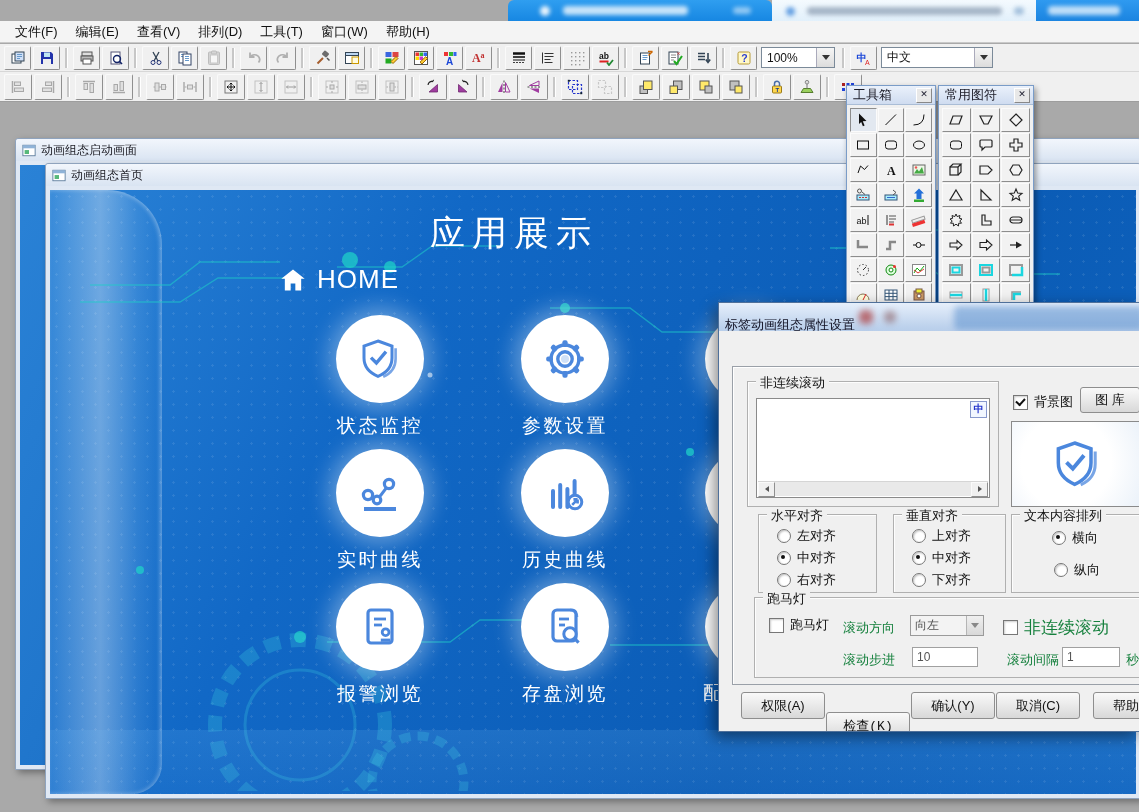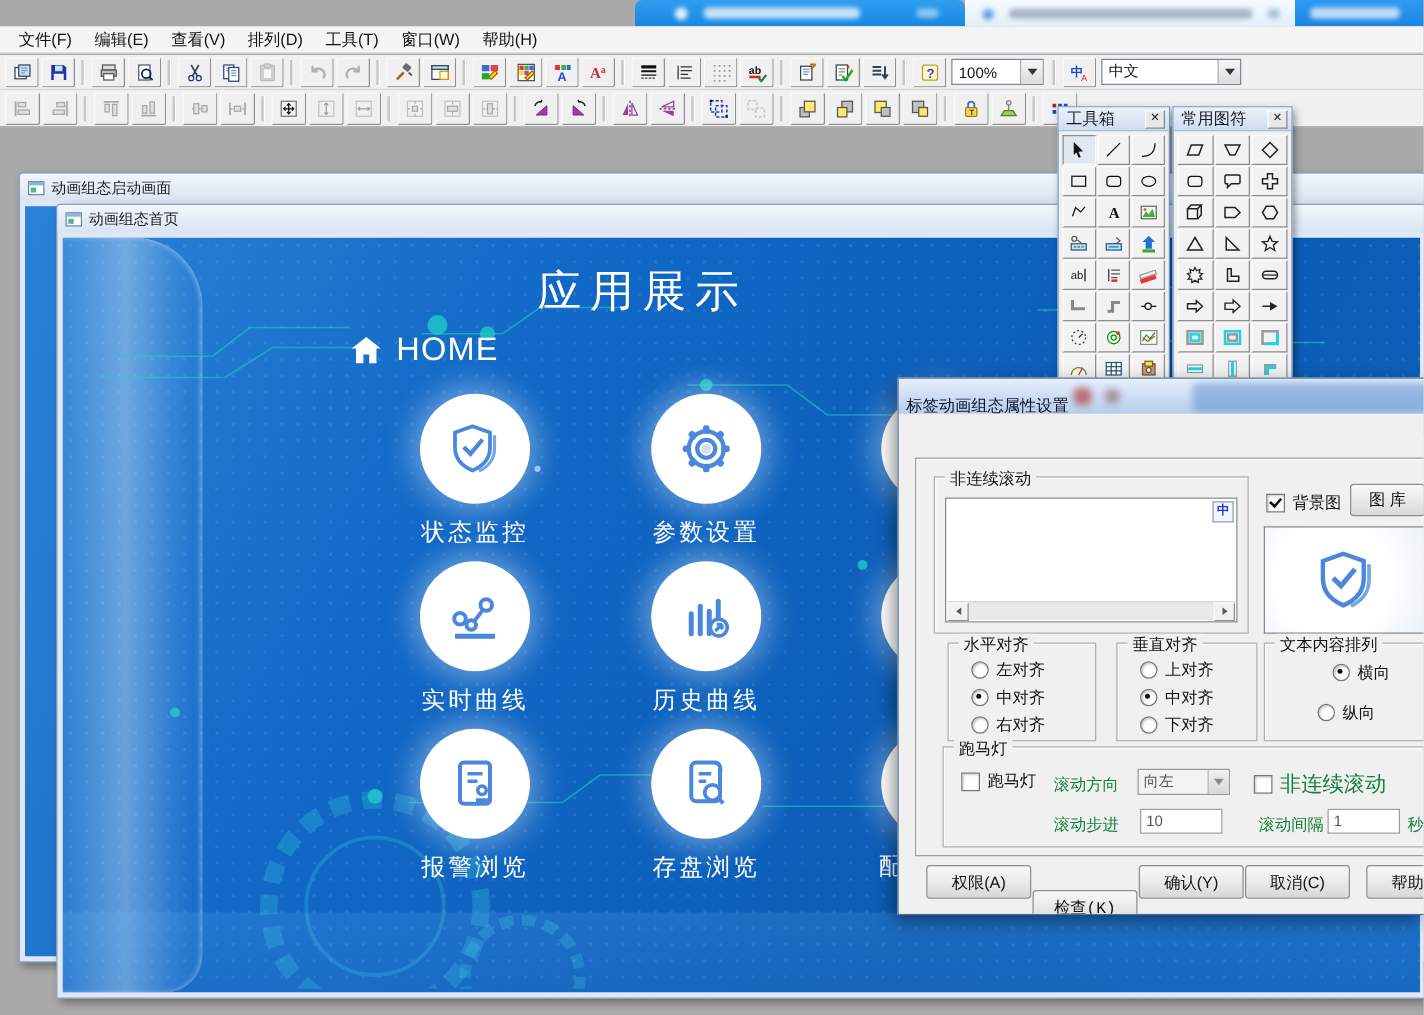--- a/index.html
+++ b/index.html
@@ -1279,21 +1279,21 @@
             <span class="radio sel"></span>
             <span>中对齐</span>
           </div>
           <div class="opt-row" style="position: absolute; left: 18px; top: 56px;">
             <span class="radio"></span>
             <span>下对齐</span>
           </div>
         </div>
       <div class="grp" id="grp-arrange" style="left:292px;top:183px;width:127px;height:77px;">
           <span class="grp-label">文本内容排列</span>
-          <div class="opt-row" style="position: absolute; left: 54px; top: 14px;">
+          <div class="opt-row" style="position: absolute; left: 40px; top: 14px;">
             <span class="radio sel"></span>
             <span>横向</span>
           </div>
           <div class="opt-row" style="position: absolute; left: 42px; top: 46px;">
             <span class="radio"></span>
             <span>纵向</span>
           </div>
         </div>
 
       <div class="grp" style="left:35px;top:266px;width:384px;height:79px;">

